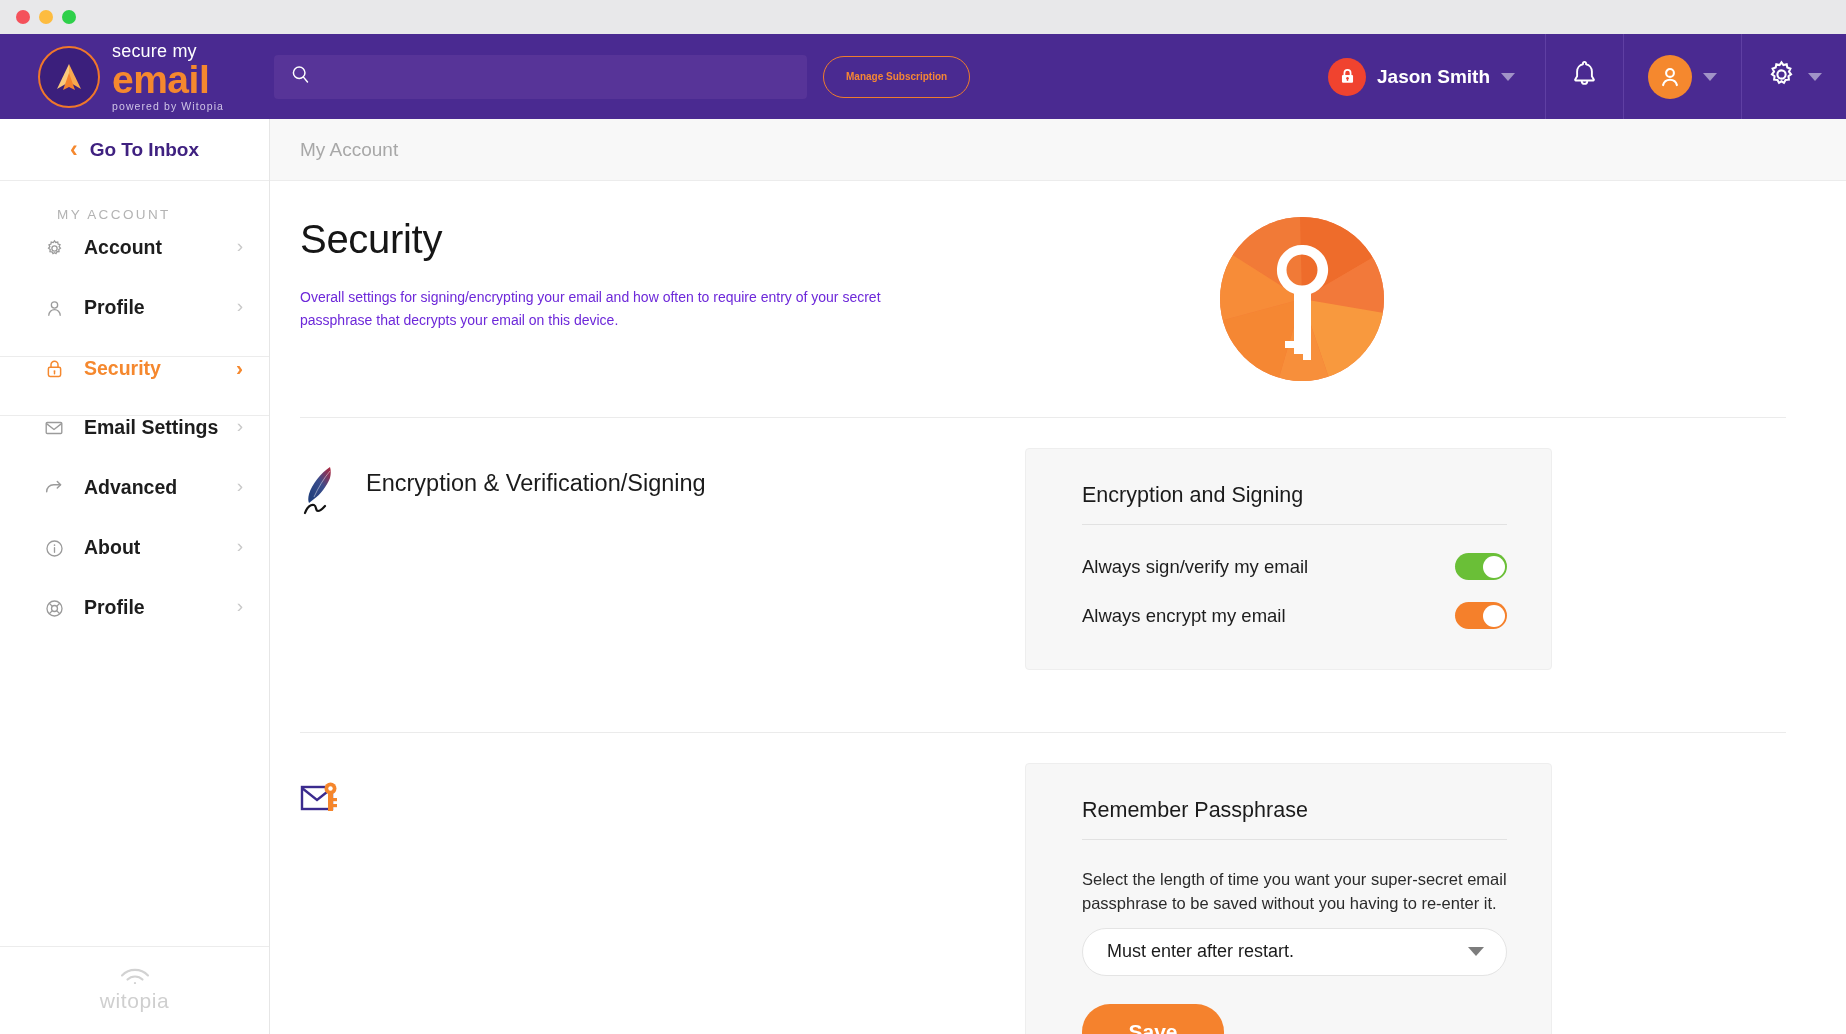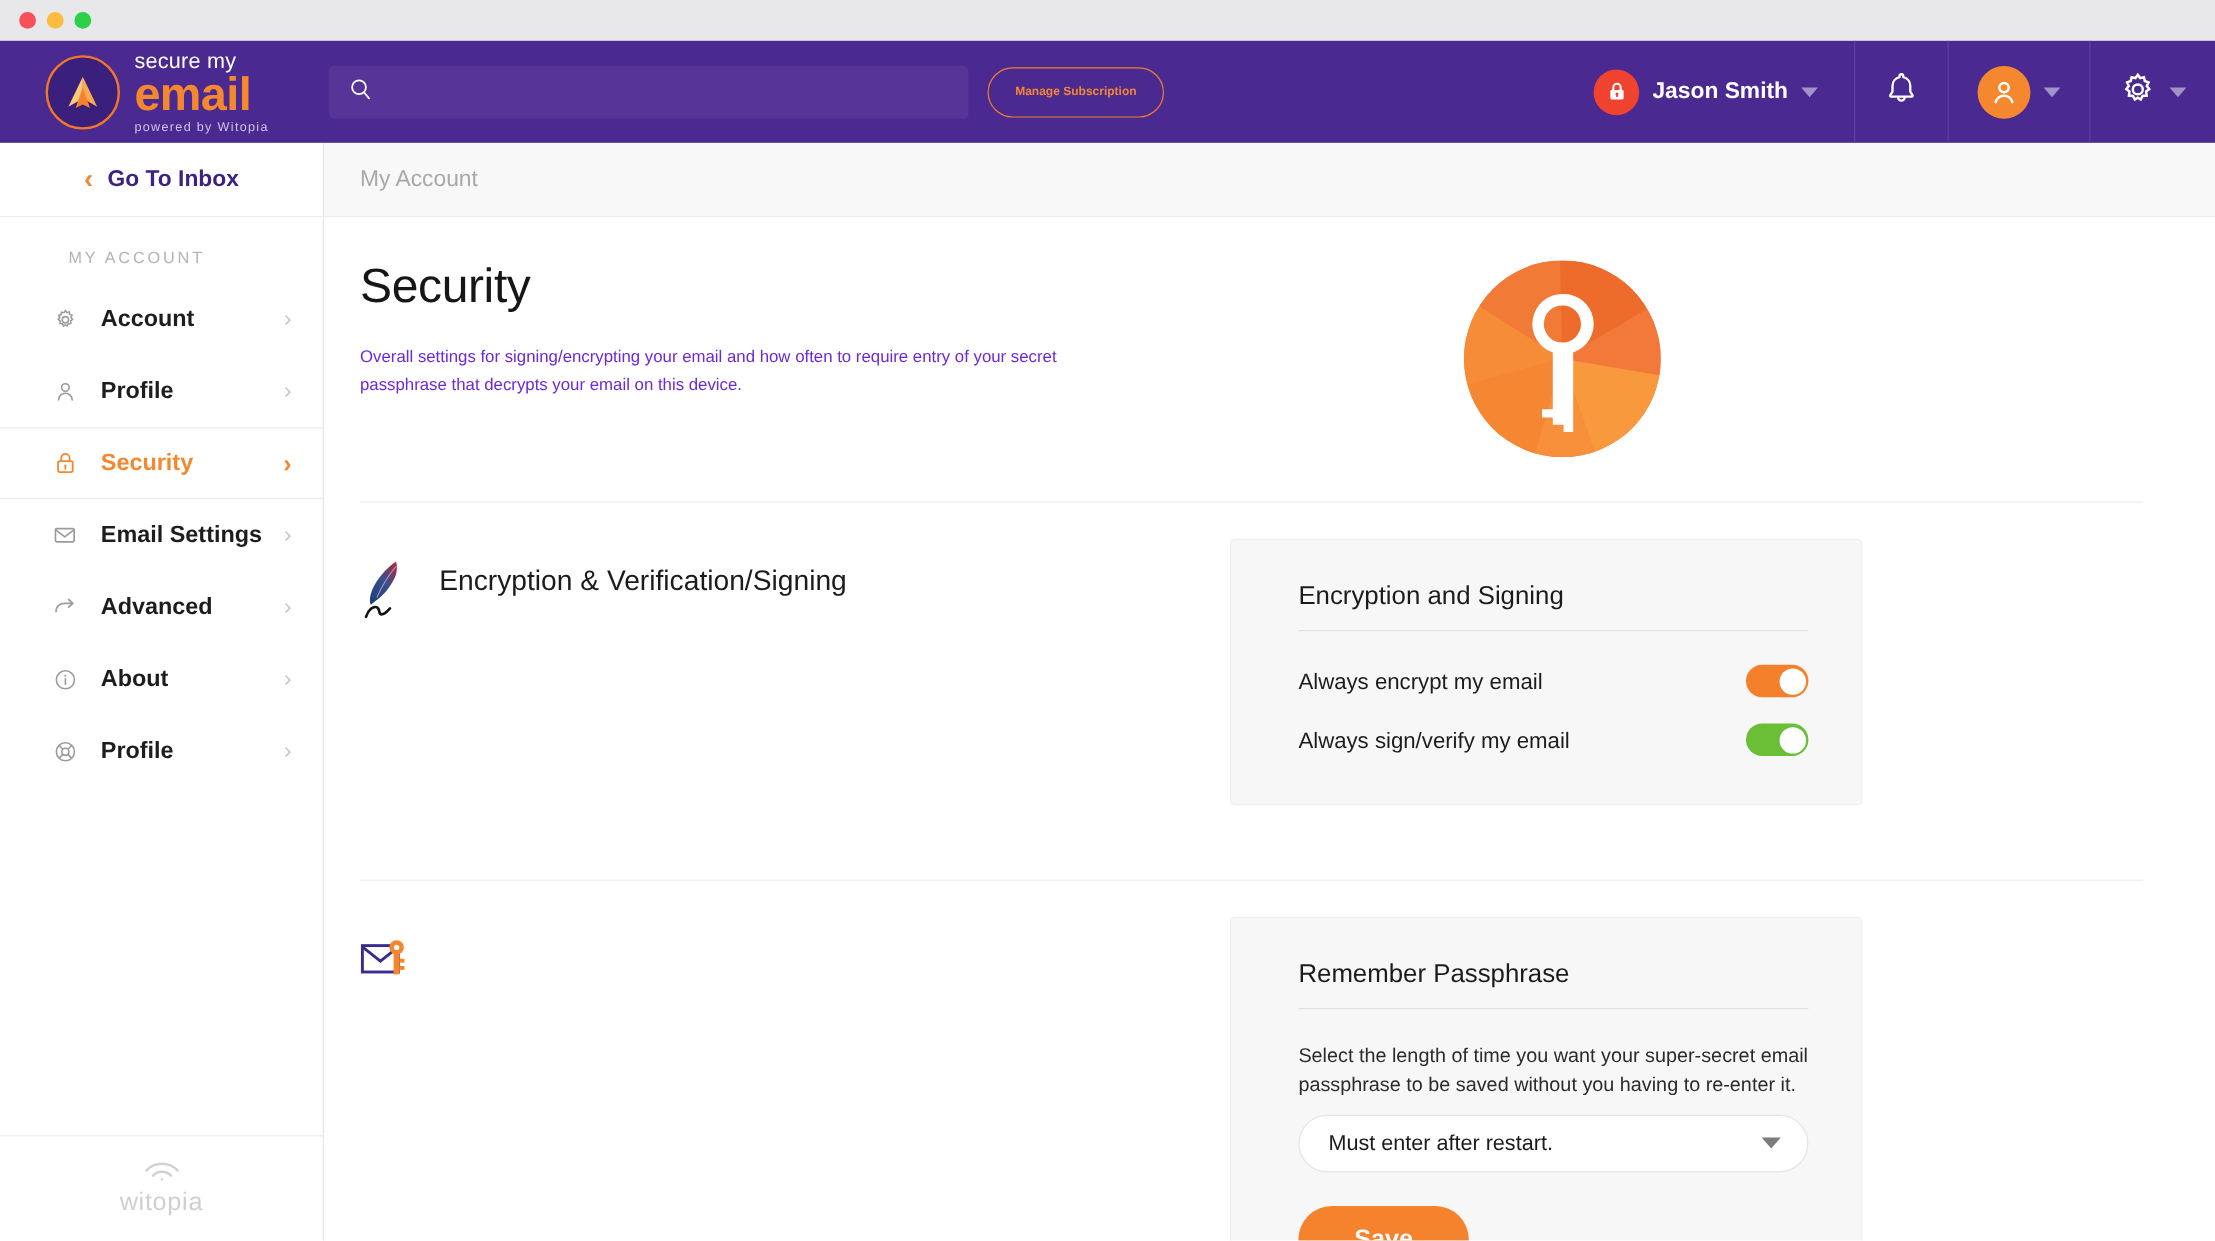--- a/index.html
+++ b/index.html
@@ -170,21 +170,21 @@
   .section-label {
     color: #b3b3b3;
     font-size: 13.5px;
     letter-spacing: 2.4px;
     padding: 26px 0 14px 57px;
     font-weight: 400;
   }
 
   .nav-item {
     display: flex;
-    align-items: center;
+    align-items: flex-start;
     height: 60px;
     padding: 0 26px 0 42px;
     gap: 18px;
     cursor: pointer;
     position: relative;
   }
   .nav-item .nav-ico {
     width: 24px; height: 24px;
     display: flex; align-items: center; justify-content: center;
     flex: 0 0 24px;
@@ -595,29 +595,29 @@
               <path d="M5 49c2-6 6-9 9-8s1 6 4 6 5-3 7-5" stroke="#121212" stroke-width="2.2" fill="none" stroke-linecap="round"></path>
             </svg>
           </span>
           <div class="srow-title">Encryption &amp; Verification/Signing</div>
         </div>
 
         <div class="card">
           <div class="card-title">Encryption and Signing</div>
 
           <div class="toggle-row">
-            <span class="toggle-label">Always encrypt my email</span>
-            <span class="switch orange">
+            <span class="toggle-label">Always sign/verify my email</span>
+            <span class="switch green">
                 <span class="knob"></span>
               </span>
           </div>
 
           <div class="toggle-row">
-            <span class="toggle-label">Always sign/verify my email</span>
-            <span class="switch green">
+            <span class="toggle-label">Always encrypt my email</span>
+            <span class="switch orange">
                 <span class="knob"></span>
               </span>
           </div>
         </div>
       </div>
 
       <div class="divider-row"></div>
 
       <div class="srow">
         <div class="srow-left">

